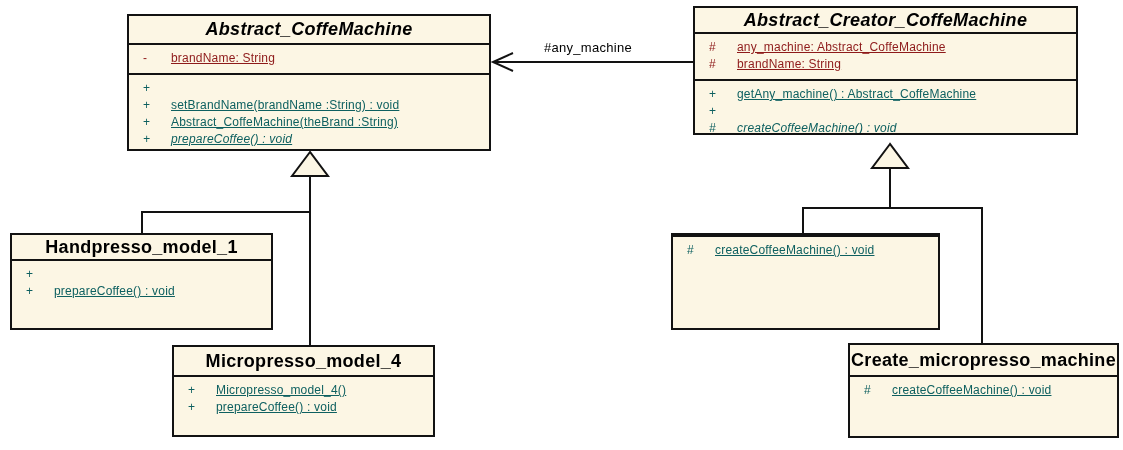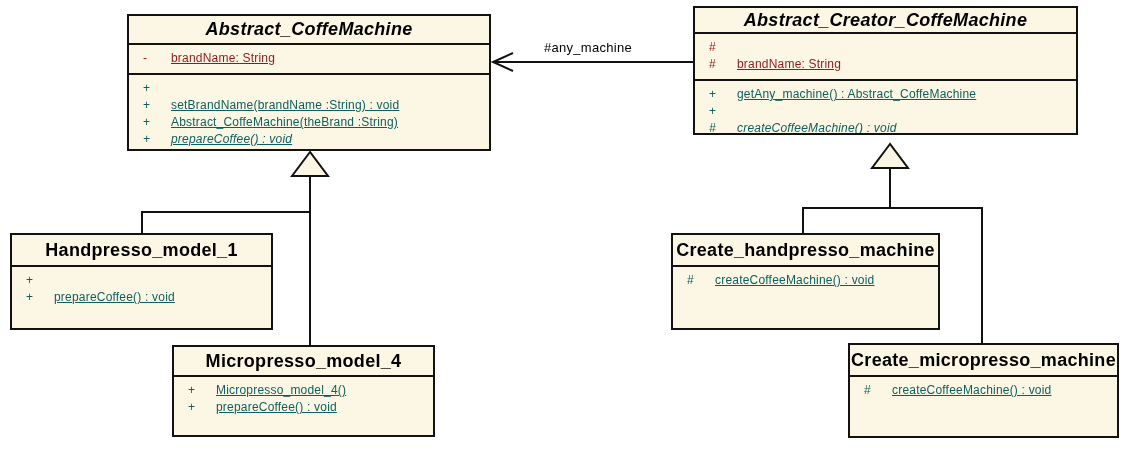--- a/index.html
+++ b/index.html
@@ -93,20 +93,21 @@
         <span class="mtext">prepareCoffee() : void</span>
       </div>
     </div>
   </div>
 
   <div class="uml-class abstract" style="left:693px;top:6px;width:385px;height:129px">
     <div class="uml-title" style="height:24px">Abstract_Creator_CoffeMachine</div>
     <div class="compartment" style="height:47px">
       <div class="member attr-row">
         <span class="vis">#</span>
+        <span class="mtext">any_machine: Abstract_CoffeMachine</span>
       </div>
       <div class="member attr-row">
         <span class="vis">#</span>
         <span class="mtext">brandName: String</span>
       </div>
     </div>
     <div class="compartment grow">
       <div class="member method-row">
         <span class="vis">+</span>
         <span class="mtext">getAny_machine() : Abstract_CoffeMachine</span>
@@ -115,21 +116,21 @@
         <span class="vis">+</span>
       </div>
       <div class="member method-row it">
         <span class="vis">#</span>
         <span class="mtext">createCoffeeMachine() : void</span>
       </div>
     </div>
   </div>
 
   <div class="uml-class" style="left:10px;top:233px;width:263px;height:97px">
-    <div class="uml-title" style="height:30px">Handpresso_model_1</div>
+    <div class="uml-title" style="height:24px">Handpresso_model_1</div>
     <div class="compartment grow">
       <div class="member method-row">
         <span class="vis">+</span>
       </div>
       <div class="member method-row">
         <span class="vis">+</span>
         <span class="mtext">prepareCoffee() : void</span>
       </div>
     </div>
   </div>
@@ -142,21 +143,20 @@
         <span class="mtext">Micropresso_model_4()</span>
       </div>
       <div class="member method-row">
         <span class="vis">+</span>
         <span class="mtext">prepareCoffee() : void</span>
       </div>
     </div>
   </div>
 
   <div class="uml-class" style="left:671px;top:233px;width:269px;height:97px">
-    <div class="uml-title" style="height:30px">Create_handpresso_machine</div>
     <div class="compartment grow">
       <div class="member method-row">
         <span class="vis">#</span>
         <span class="mtext">createCoffeeMachine() : void</span>
       </div>
     </div>
   </div>
 
   <div class="uml-class" style="left:848px;top:343px;width:271px;height:95px">
     <div class="uml-title" style="height:30px">Create_micropresso_machine</div>

